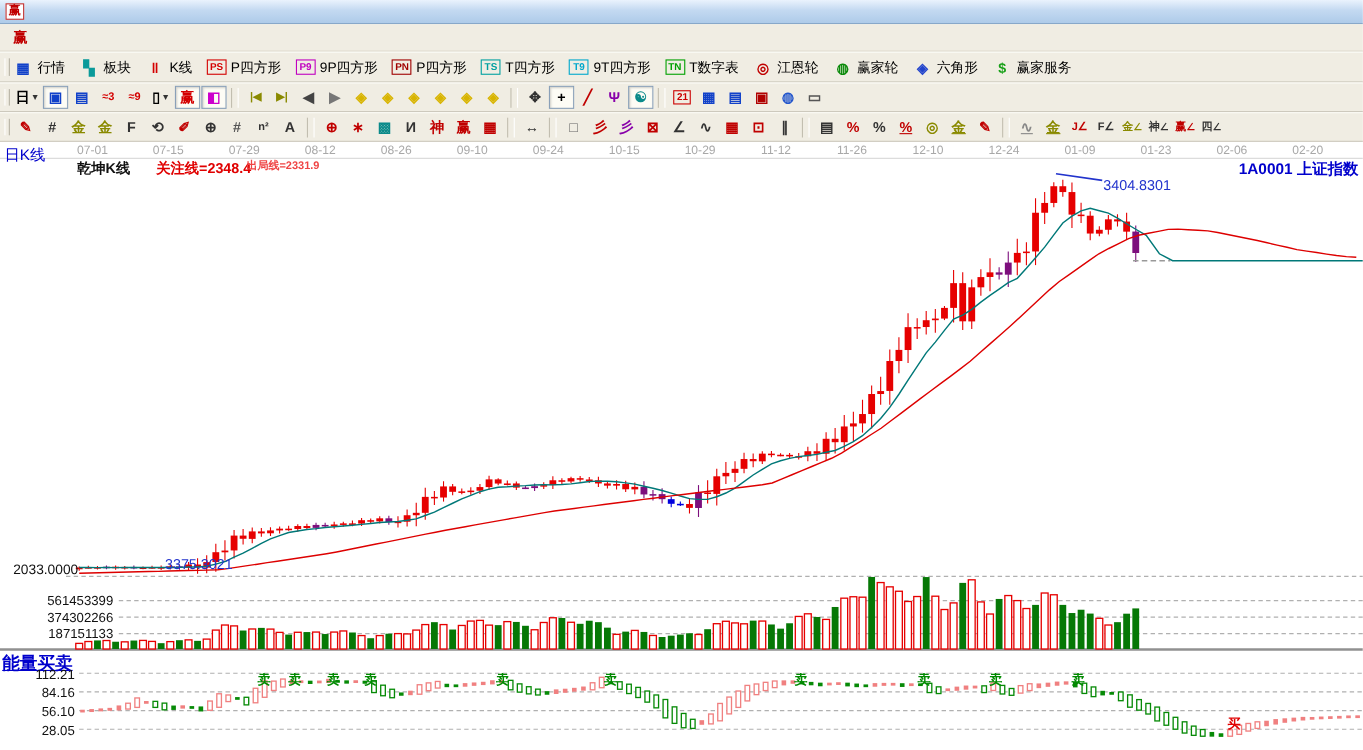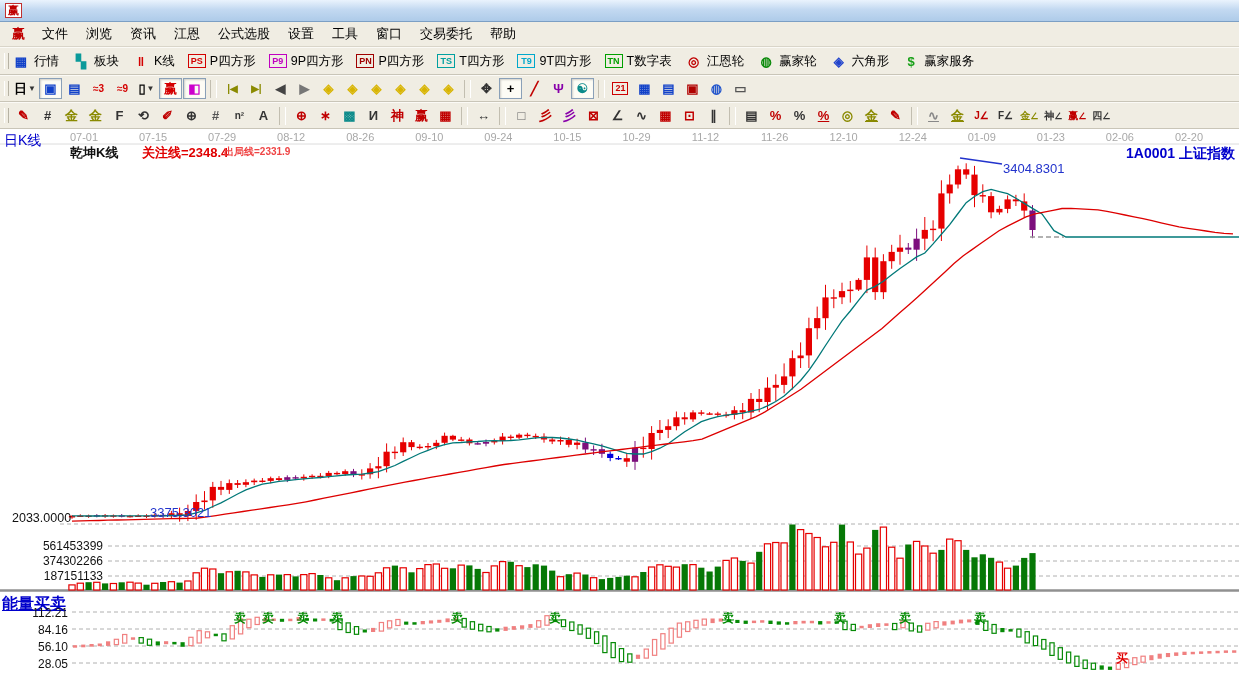--- a/index.html
+++ b/index.html
@@ -57,32 +57,20 @@
 </style>
 </head>
 <body>
 
 <div id="titlebar">
   <span class="app-logo">赢</span>
 </div>
 
 <div id="menubar">
   <span class="menu-logo">赢</span>
-  <nav id="menu-items" style="display:flex">
-      <span class="menu-item">文件</span>
-      <span class="menu-item">浏览</span>
-      <span class="menu-item">资讯</span>
-      <span class="menu-item">江恩</span>
-      <span class="menu-item">公式选股</span>
-      <span class="menu-item">设置</span>
-      <span class="menu-item">工具</span>
-      <span class="menu-item">窗口</span>
-      <span class="menu-item">交易委托</span>
-      <span class="menu-item">帮助</span>
-    </nav>
 </div>
 
 <div class="toolbar" id="toolbar-main">
     <div class="tb-item">
       <span class="tb-ic" style="color: rgb(17, 65, 201);">▦</span>
       <span>行情</span>
     </div>
     <div class="tb-item">
       <span class="tb-ic" style="color: rgb(10, 154, 154);">▚</span>
       <span>板块</span>

